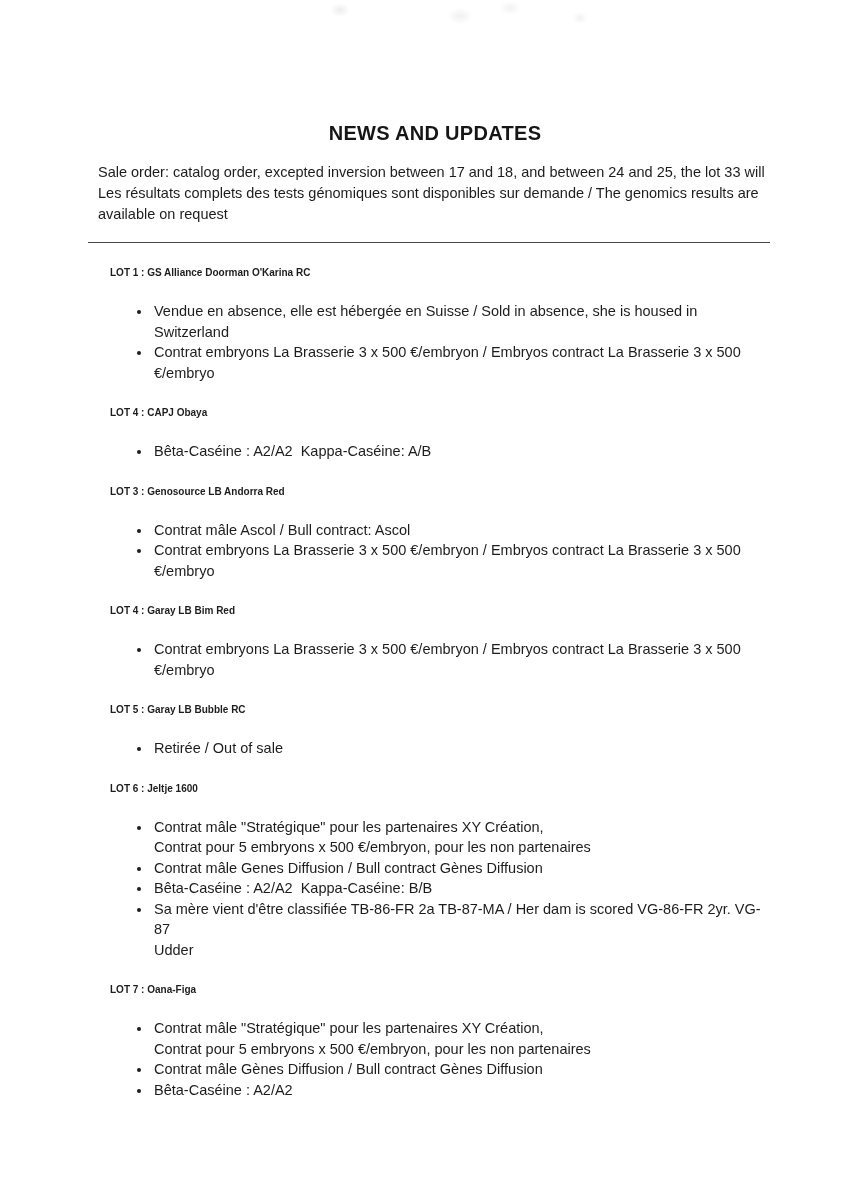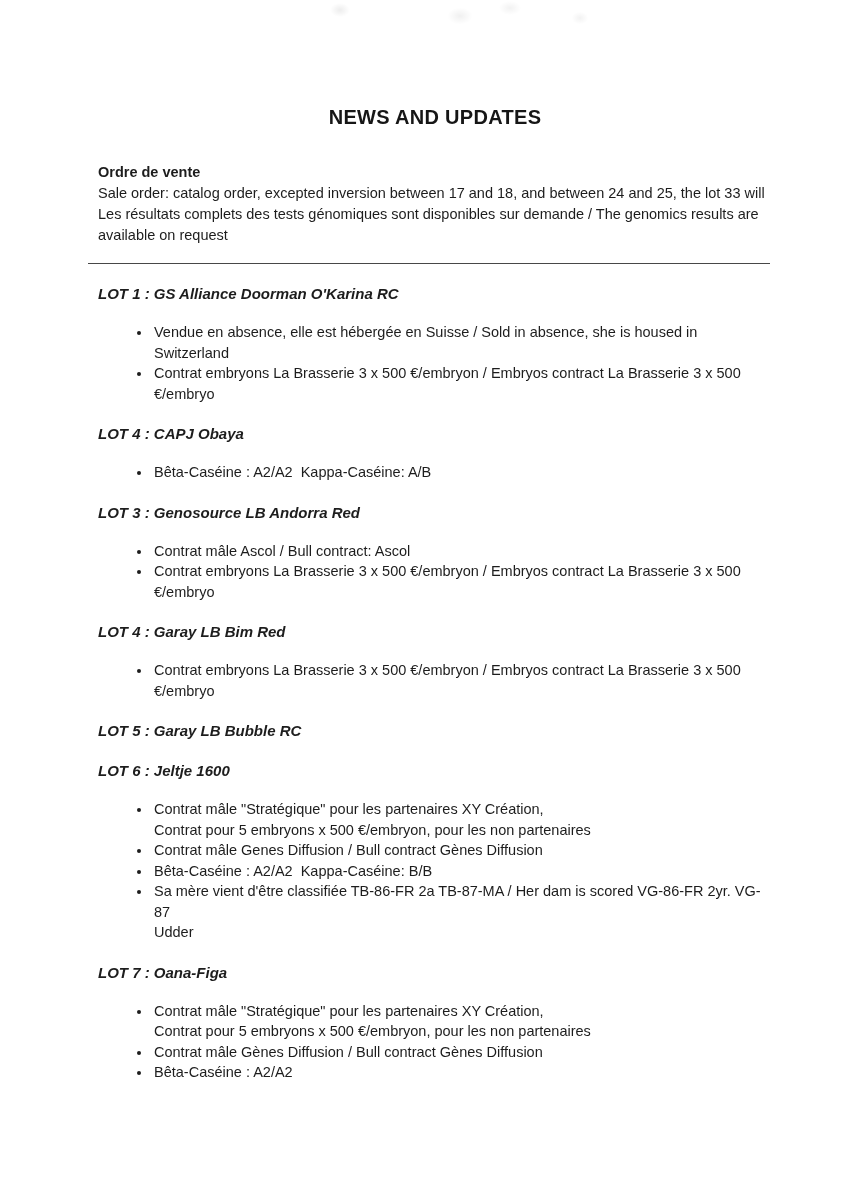--- a/index.html
+++ b/index.html
@@ -27,21 +27,21 @@
       radial-gradient(18px 12px at 210px 16px, rgba(0,0,0,0.06), transparent 70%),
       radial-gradient(16px 10px at 260px 8px, rgba(0,0,0,0.05), transparent 70%),
       radial-gradient(12px 9px at 330px 18px, rgba(0,0,0,0.05), transparent 70%);
     pointer-events: none;
   }
   .content {
     margin-left: 98px;
     width: 674px;
   }
   .doc-title {
-    margin: 0;
+    margin: 16px;
     padding-top: 104px;
     font-size: 20px;
     line-height: 26px;
     font-weight: 700;
     text-align: center;
     letter-spacing: 0.3px;
     color: #161616;
   }
   .intro-heading {
     margin: 32px 0 0 0;
@@ -56,25 +56,24 @@
   .intro-line {
     white-space: pre-wrap;
   }
   .separator {
     border: none;
     border-top: 1px solid #474747;
     margin: 18px 0 10px -10px;
     width: 682px;
   }
   .lot-heading {
-    margin: 20px 0 0 0;
-    font-size: 15px;
+    margin: 20px 0 0 12px;
+    font-size: 10px;
     line-height: 20px;
     font-weight: 700;
-    font-style: italic;
   }
   .lot-bullets {
     margin: 18px 0 0 0;
     padding: 0 0 0 54px;
   }
   .lot-bullets li {
     font-size: 14.5px;
     line-height: 20.5px;
     white-space: pre-wrap;
     padding-left: 2px;
@@ -82,21 +81,20 @@
 </style>
 </head>
 <body>
 
 <div class="page">
   <div class="scan-artifact"></div>
   <div class="content">
     <h1 class="doc-title">NEWS AND UPDATES</h1>
 
     <section>
-      <h2 class="intro-heading">Ordre de vente</h2>
       <div class="intro-lines" id="intro-lines">
           <div class="intro-line">Sale order: catalog order, excepted inversion between 17 and 18, and between 24 and 25, the lot 33 will</div>
           <div class="intro-line">Les résultats complets des tests génomiques sont disponibles sur demande / The genomics results are</div>
           <div class="intro-line">available on request</div>
         </div>
     </section>
 
     <hr class="separator">
 
     <div id="lots">
@@ -128,20 +126,23 @@
   <section class="lot">
     <h3 class="lot-heading">LOT 4 : Garay LB Bim Red</h3>
     <ul class="lot-bullets">
             <li>Contrat embryons La Brasserie 3 x 500 €/embryon / Embryos contract La Brasserie 3 x 500
 €/embryo</li>
           </ul>
   </section>
 
   <section class="lot">
     <h3 class="lot-heading">LOT 5 : Garay LB Bubble RC</h3>
+    <ul class="lot-bullets">
+            <li>Retirée / Out of sale</li>
+          </ul>
   </section>
 
   <section class="lot">
     <h3 class="lot-heading">LOT 6 : Jeltje 1600</h3>
     <ul class="lot-bullets">
             <li>Contrat mâle "Stratégique" pour les partenaires XY Création,
 Contrat pour 5 embryons x 500 €/embryon, pour les non partenaires</li>
             <li>Contrat mâle Genes Diffusion / Bull contract Gènes Diffusion</li>
             <li>Bêta-Caséine : A2/A2  Kappa-Caséine: B/B</li>
             <li>Sa mère vient d'être classifiée TB-86-FR 2a TB-87-MA / Her dam is scored VG-86-FR 2yr. VG-87

